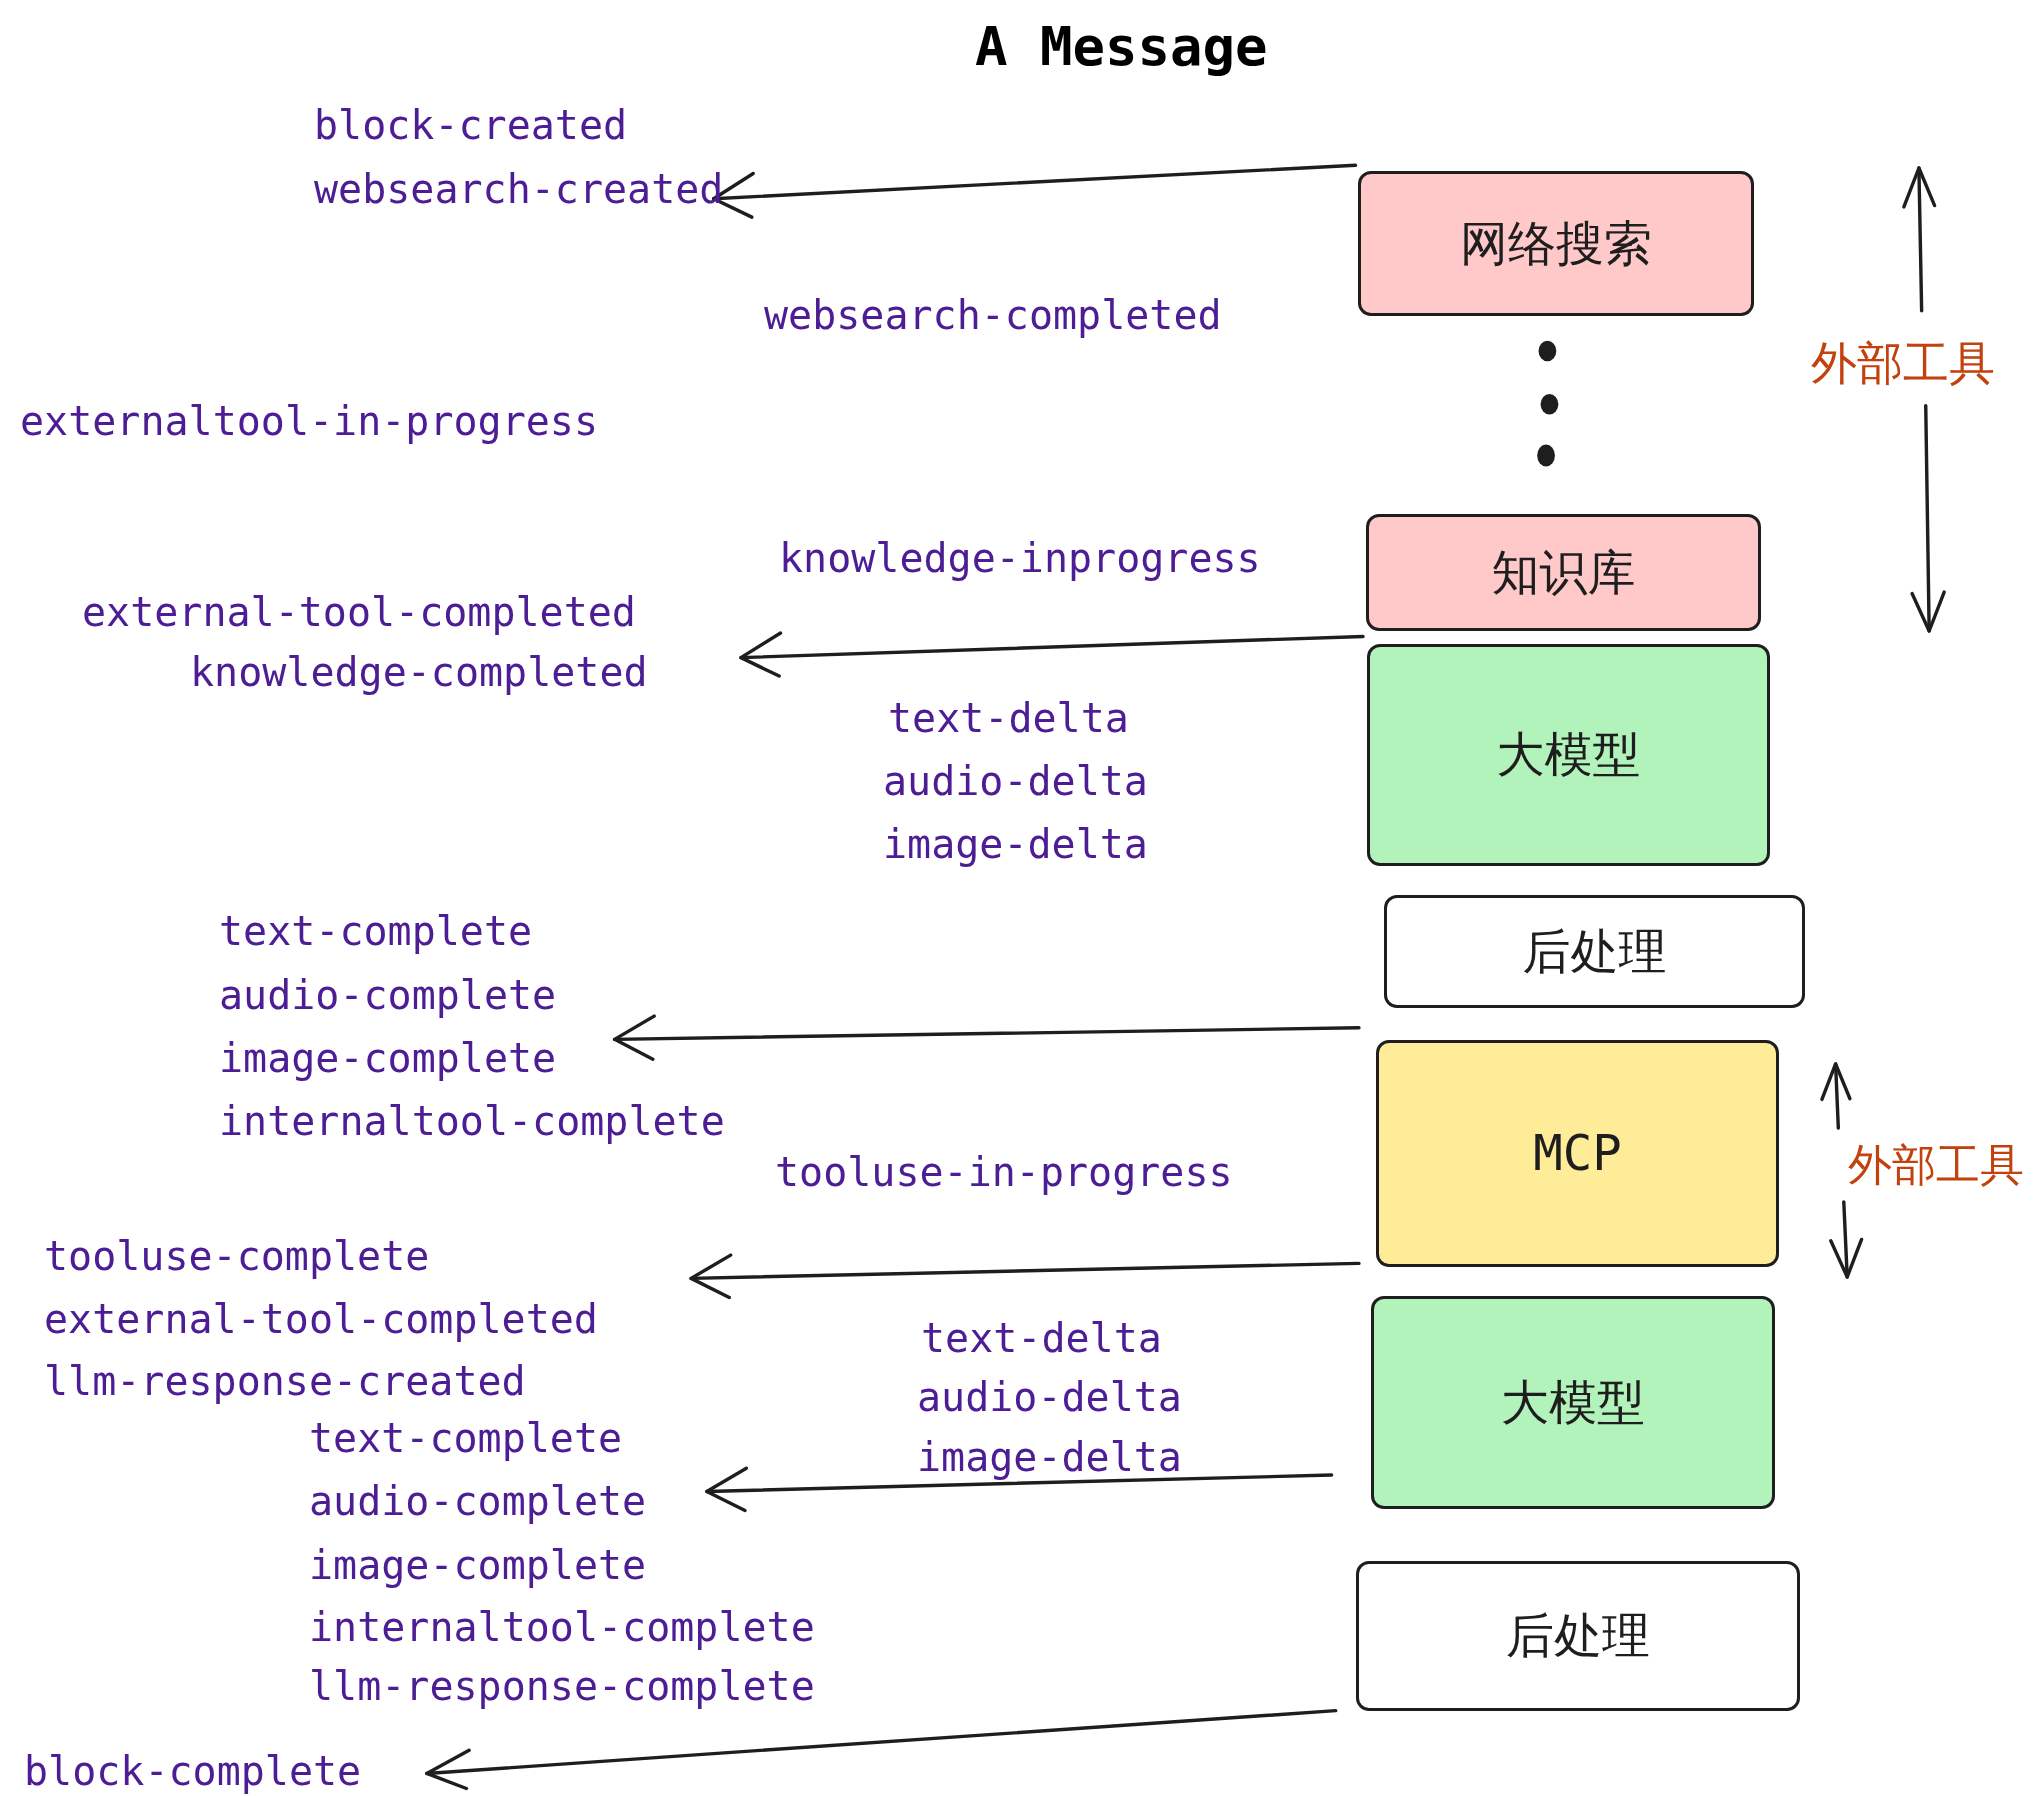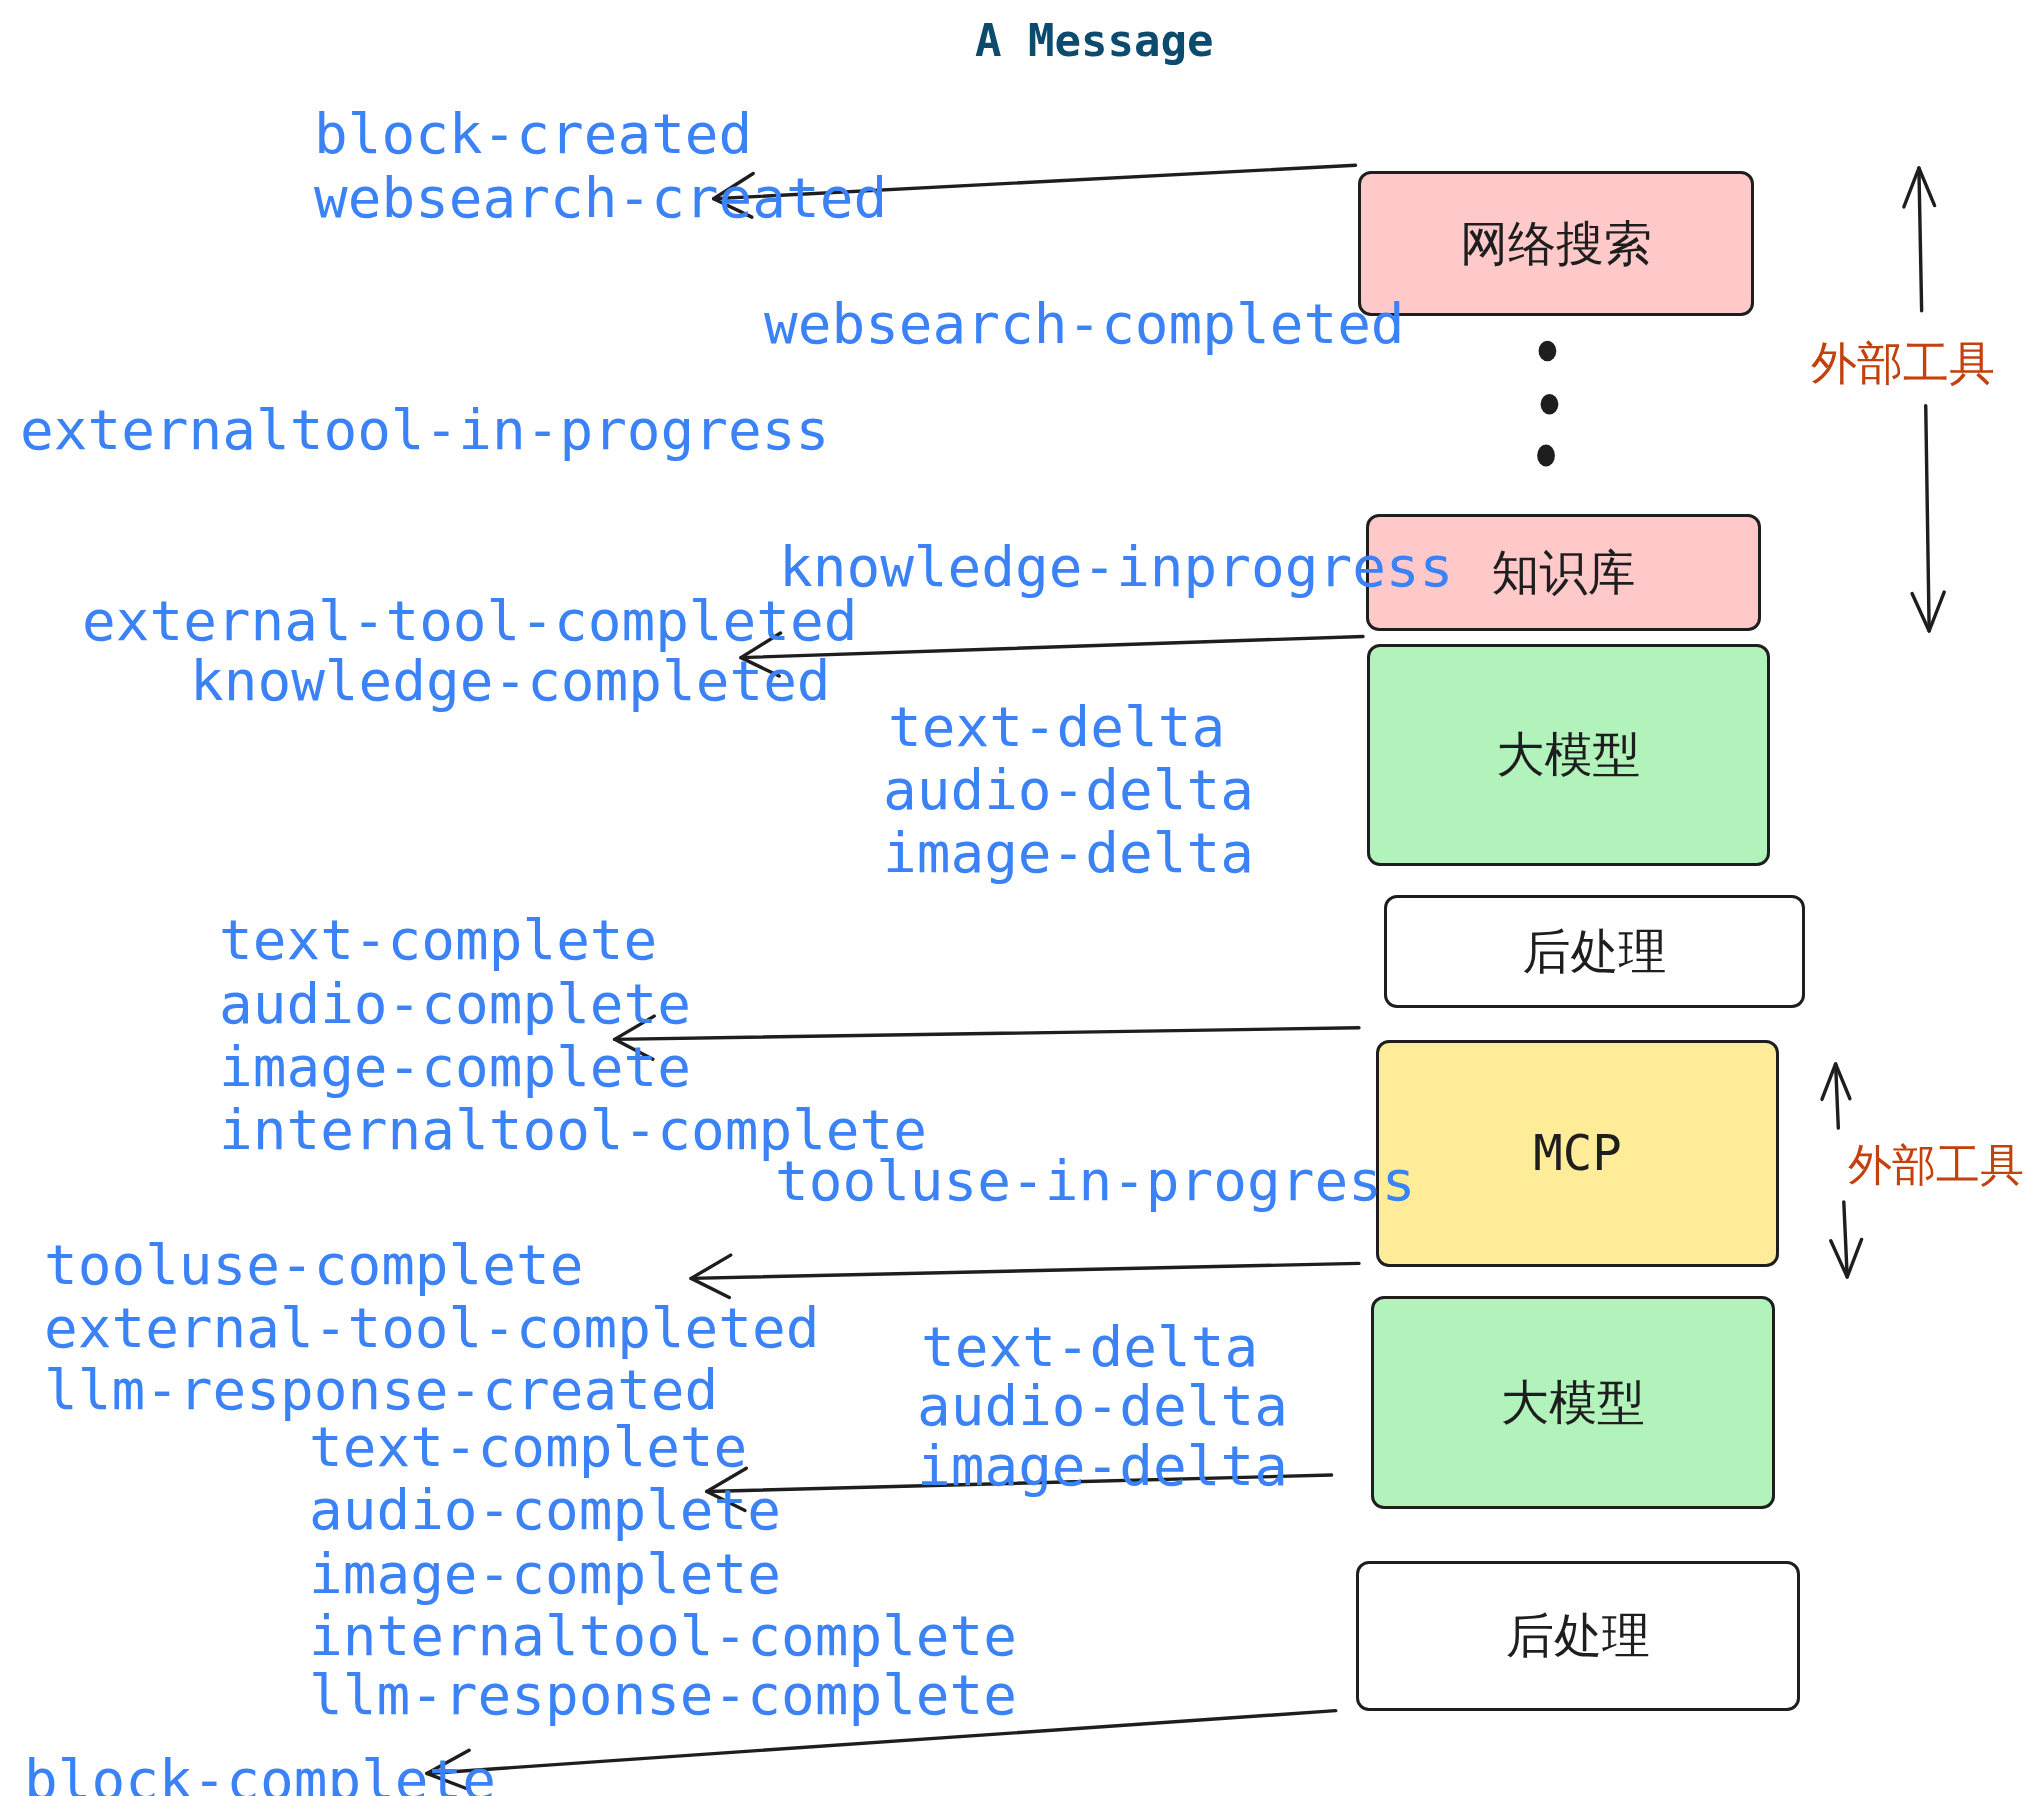--- a/index.html
+++ b/index.html
@@ -1,26 +1,26 @@
 <!DOCTYPE html>
 <html style="font-size:11px"><head>
 <meta charset="utf-8">
 <style>
   html,body{margin:0;padding:0;background:#ffffff;}
   #diagram-canvas{
     position:relative;width:2035px;height:1796px;background:#ffffff;
     font-family:"DejaVu Sans Mono",monospace;color:#1e1e1e;overflow:hidden;
   }
   .ev{
-    position:absolute;font-size:56px;line-height:1.15;white-space:nowrap;
-    font-family:"DejaVu Sans Mono",monospace;color:#3b82f6;
+    position:absolute;font-size:40px;line-height:1.15;white-space:nowrap;
+    font-family:"DejaVu Sans Mono",monospace;color:#4c1d95;
   }
   .title{
-    position:absolute;font-size:44px;font-weight:bold;white-space:nowrap;
-    font-family:"DejaVu Sans Mono",monospace;color:#0c4a6e;
+    position:absolute;font-size:54px;font-weight:bold;white-space:nowrap;
+    font-family:"DejaVu Sans Mono",monospace;color:#000000;
   }
   .box{
     position:absolute;border:3.4px solid #1e1e1e;border-radius:13px;
     display:flex;align-items:center;justify-content:center;
     font-family:"Liberation Sans",sans-serif;font-size:48px;color:#1e1e1e;
     box-sizing:border-box;white-space:nowrap;
   }
   .box.mono{font-family:"DejaVu Sans Mono",monospace;font-size:49px;font-weight:normal;}
   .fill-pink{background:#ffc9c9;}
   .fill-green{background:#b2f2bb;}

